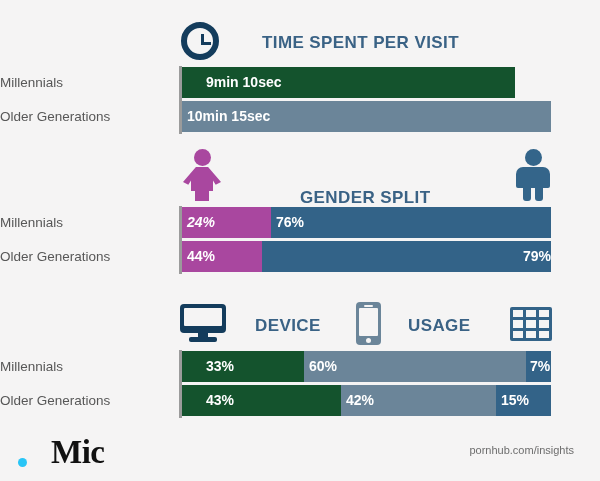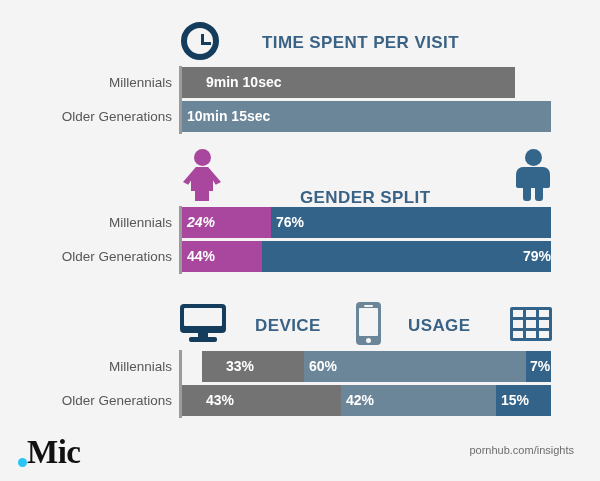--- a/index.html
+++ b/index.html
@@ -21,35 +21,35 @@
     color:#3a6285;white-space:nowrap;
   }
 
   
   .axis{
     position:absolute;left:179px;width:3px;background:#9b9b9b;
   }
   .row{position:absolute;left:0;height:31px;}
   .rowlabel{
     position:absolute;left:0;width:172px;
-    text-align:right;
+    text-align:left;
     font-size:13.5px;color:#575757;
     line-height:31px;white-space:nowrap;
   }
   .bars{position:absolute;left:182px;top:0;height:31px;}
   .seg{
     position:absolute;top:0;height:31px;
     box-sizing:border-box;
     color:#ffffff;font-size:14px;font-weight:bold;
     line-height:31px;
     padding-left:5px;
     white-space:nowrap;overflow:hidden;
   }
   .seg.right{padding-left:4px;}
-  .navy{background:#737373;padding-left:24px;}
+  .navy{background:#14532d;padding-left:24px;}
   .slate{background:#6b8599;}
   .teal{background:#336388;}
   .purple{background:#a9479f;}
 
   
   .icon{position:absolute;}
 
   
   .clock-ring{
     width:38px;height:38px;border-radius:50%;
@@ -93,21 +93,21 @@
   
   .grid{
     position:relative;width:42px;height:34px;background:#336388;
     border-radius:2px;box-sizing:border-box;padding:3px;
     display:grid;grid-template-columns:repeat(3,1fr);grid-template-rows:repeat(3,1fr);gap:3px;
   }
   .grid i{display:block;background:#f5f4f4;}
 
   
   .footer{position:absolute;left:0;top:432px;width:600px;height:49px;}
-  .logo{position:absolute;left:18px;top:4px;height:34px;display:flex;align-items:baseline;}
+  .logo{position:absolute;left:18px;top:4px;height:34px;display:flex;align-items:baseline;gap:24px;}
   .logo-dot{width:9px;height:9px;border-radius:50%;background:#29c5f6;align-self:flex-end;margin-bottom:3px;}
   .logo-txt{
     font-family:"Liberation Serif", serif;
     font-weight:bold;font-size:33px;color:#111;letter-spacing:-0.5px;line-height:1;
   }
   .site{
     position:absolute;right:26px;top:12px;
     font-size:11px;color:#6d6d6d;white-space:nowrap;
   }
 </style>
@@ -219,21 +219,21 @@
             <i></i>
           </div>
       </div>
     </div>
 
     <div class="axis" style="top:52px;height:68px;"></div>
 
     <div class="row" style="top:53px;">
       <div class="rowlabel">Millennials</div>
       <div class="bars" style="width:369px;">
-        <div class="seg navy" style="left:0;width:122px;margin-left:20px;">33%</div>
+        <div class="seg navy" style="left:0;width:122px;">33%</div>
         <div class="seg slate" style="left:122px;width:222px;">60%</div>
         <div class="seg teal right" style="left:344px;width:25px;">7%</div>
       </div>
     </div>
 
     <div class="row" style="top:87px;">
       <div class="rowlabel">Older Generations</div>
       <div class="bars" style="width:369px;">
         <div class="seg navy" style="left:0;width:159px;">43%</div>
         <div class="seg slate" style="left:159px;width:155px;">42%</div>

